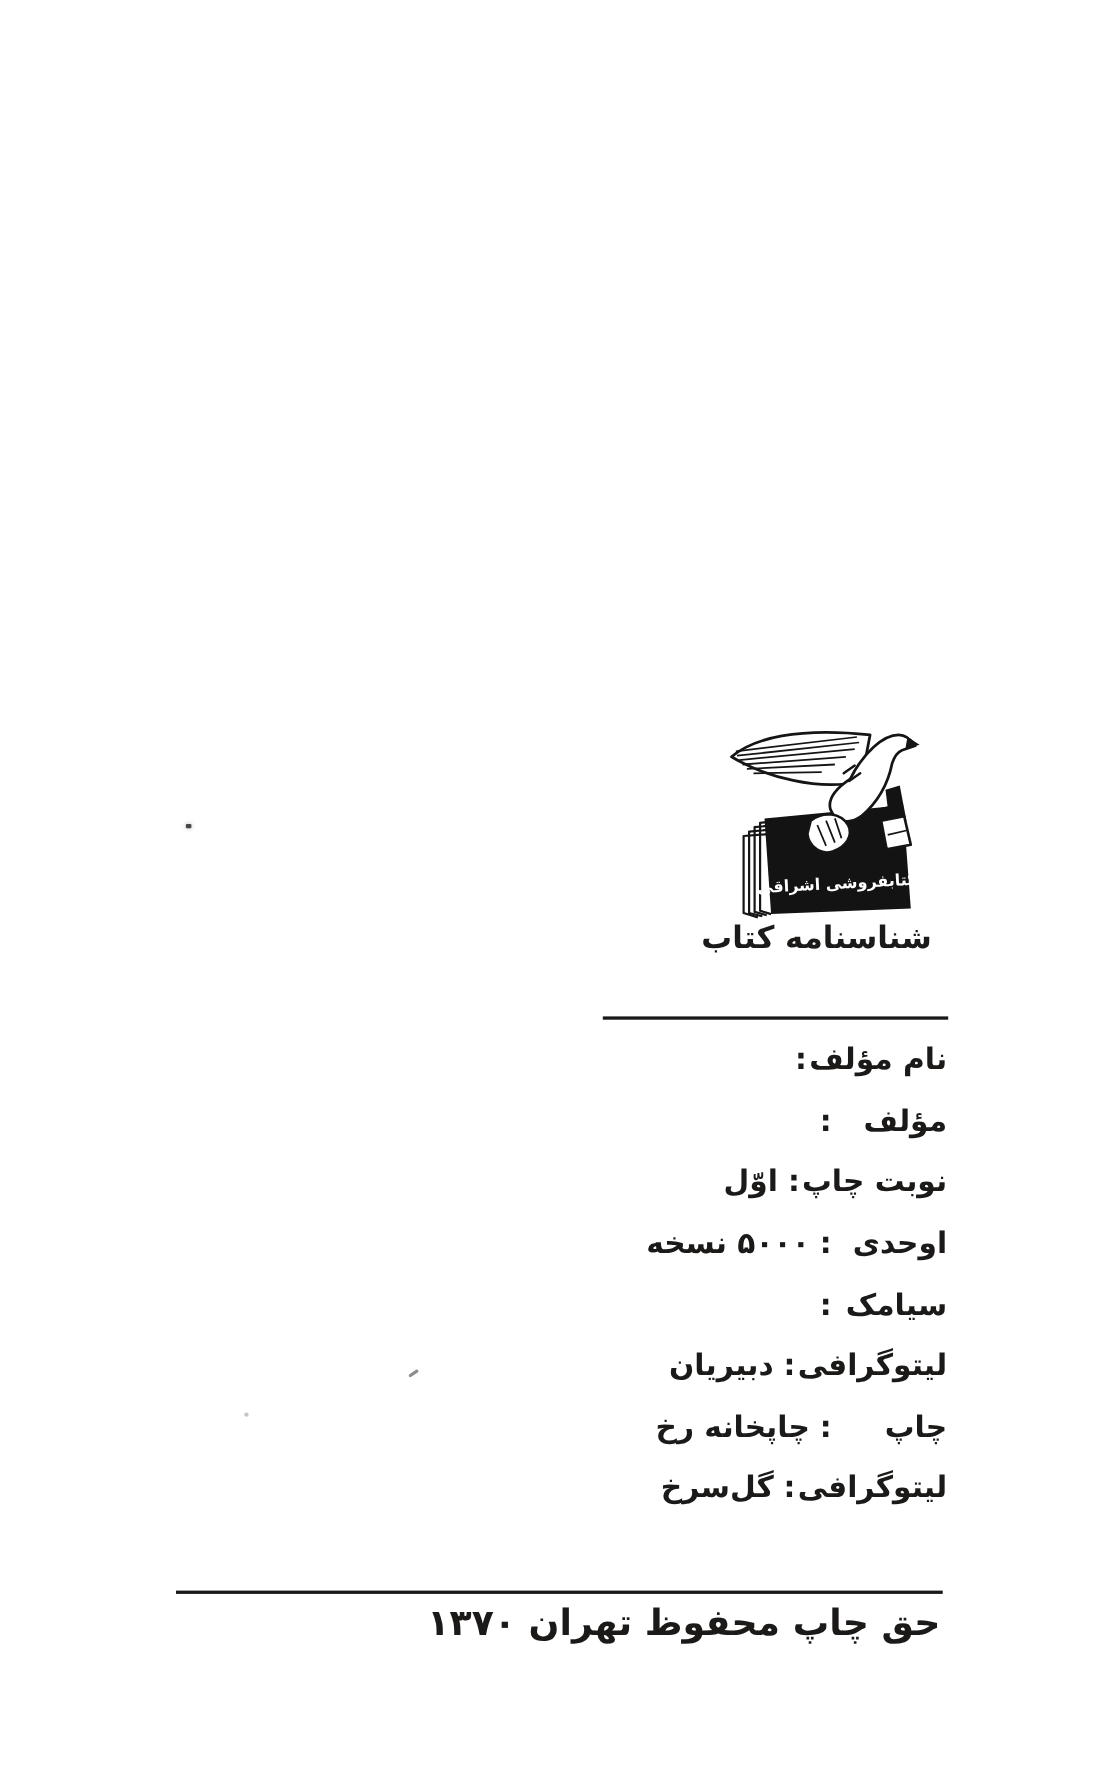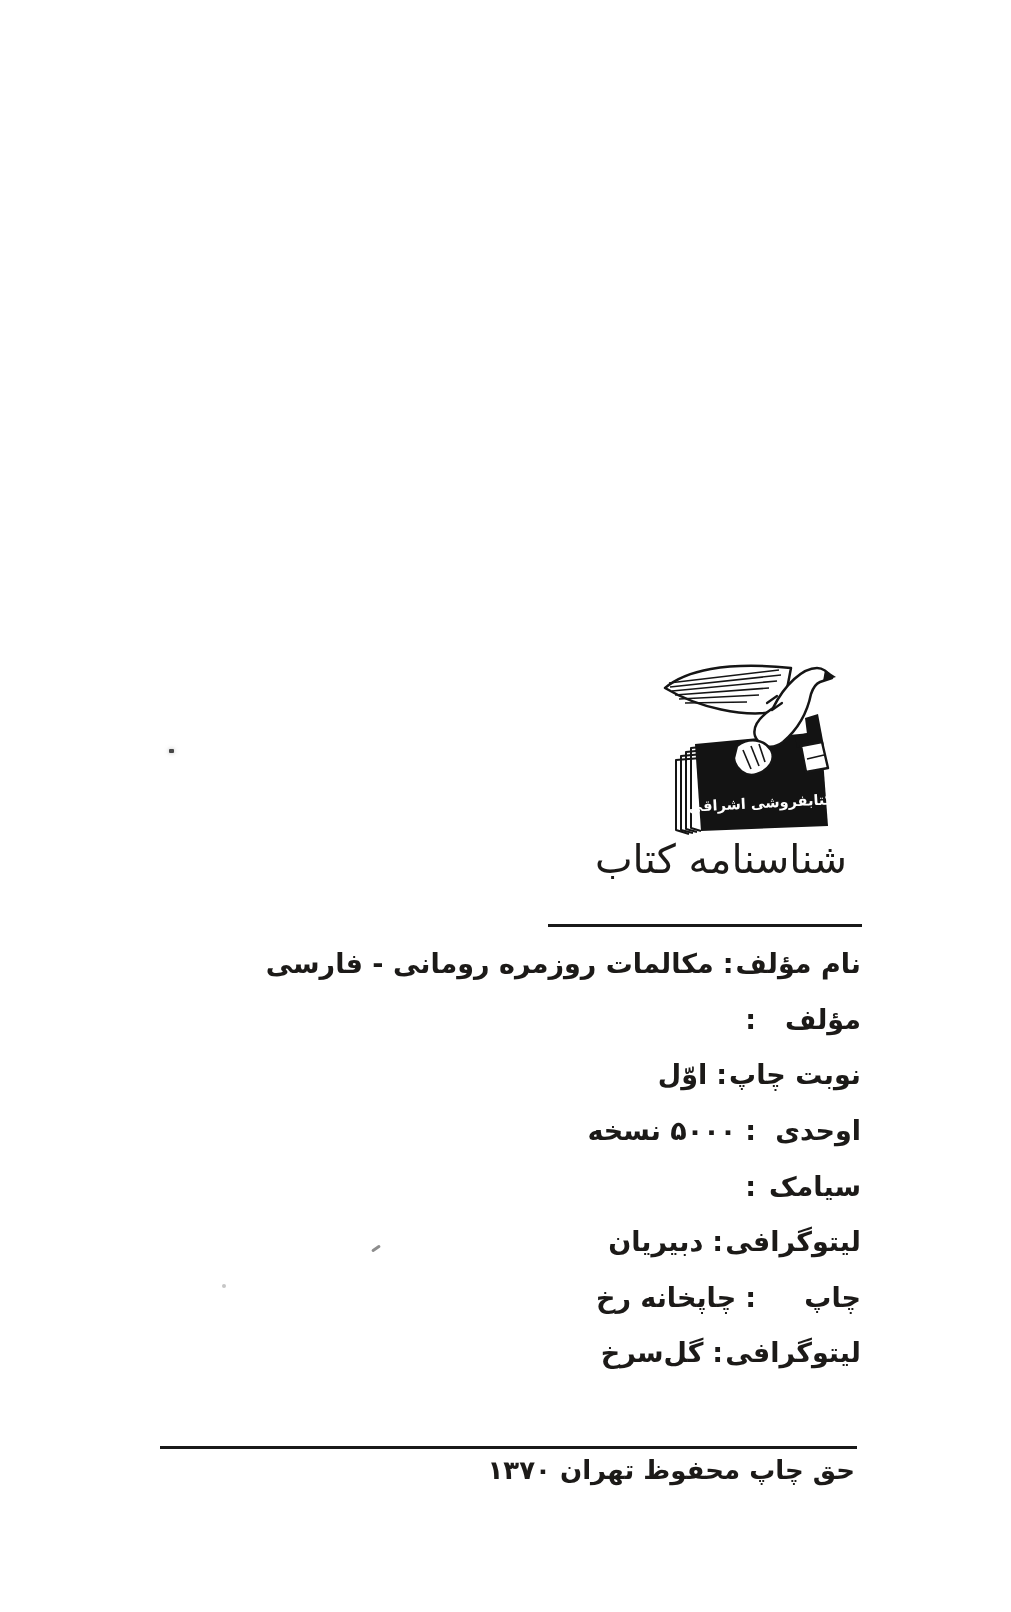--- a/index.html
+++ b/index.html
@@ -5,40 +5,40 @@
   html,body{margin:0;padding:0;background:#e8e8e8;}
   .page{
     position:relative;width:1011px;height:1612px;background:#ffffff;
     overflow:hidden;color:#1c1a18;
     font-family:"DejaVu Sans",sans-serif;direction:rtl;
     margin:0 auto;
   }
   .logo{position:absolute;left:655px;top:658px;width:184px;height:178px;}
   .heading{
     position:absolute;top:836px;right:164px;margin:0;
-    font-size:40px;font-weight:400;white-space:nowrap;
+    font-size:28px;font-weight:700;white-space:nowrap;
   }
   .heading-rule{
     position:absolute;left:548px;top:924px;width:314px;height:3px;
     background:#191919;
   }
   .fields{position:absolute;top:936px;right:150px;}
   .row{
     display:flex;align-items:center;height:55.6px;
     font-size:27px;font-weight:700;white-space:nowrap;
   }
   .lbl{min-width:103px;display:inline-block;}
   .sep{margin-inline-start:2px;margin-inline-end:9px;}
   .footer-rule{
     position:absolute;left:160px;top:1446px;width:697px;height:3px;
     background:#191919;
   }
   .footer{
     position:absolute;top:1455px;right:156px;
-    font-size:26px;font-weight:700;white-space:nowrap;
+    font-size:33px;font-weight:700;white-space:nowrap;
   }
   .speck{position:absolute;}
   .speck-a{left:169px;top:749px;width:5px;height:4px;background:#474747;border-radius:1px;box-shadow:0 0 4px rgba(120,120,120,.55);}
   .speck-b{left:222px;top:1284px;width:4px;height:4px;background:#c6c6c6;border-radius:50%;}
   .speck-c{left:371px;top:1247px;width:10px;height:3px;background:#8d8d8d;border-radius:2px;transform:rotate(-34deg);}
   svg text{font-family:"DejaVu Sans",sans-serif;}
 </style>
 </head>
 <body>
 
@@ -92,21 +92,20 @@
     </svg>
   </div>
 
   <h1 class="heading">شناسنامه کتاب</h1>
   <div class="heading-rule"></div>
 
   <div class="fields">
     <div class="row">
       <span class="lbl">نام مؤلف</span>
         <span class="sep">:</span>
-        <span class="val">مکالمات روزمره رومانی - فارسی</span>
     </div>
     <div class="row">
       <span class="lbl">مؤلف</span>
         <span class="sep">:</span>
     </div>
     <div class="row">
       <span class="lbl">نوبت چاپ</span>
         <span class="sep">:</span>
         <span class="val">اوّل</span>
     </div>

